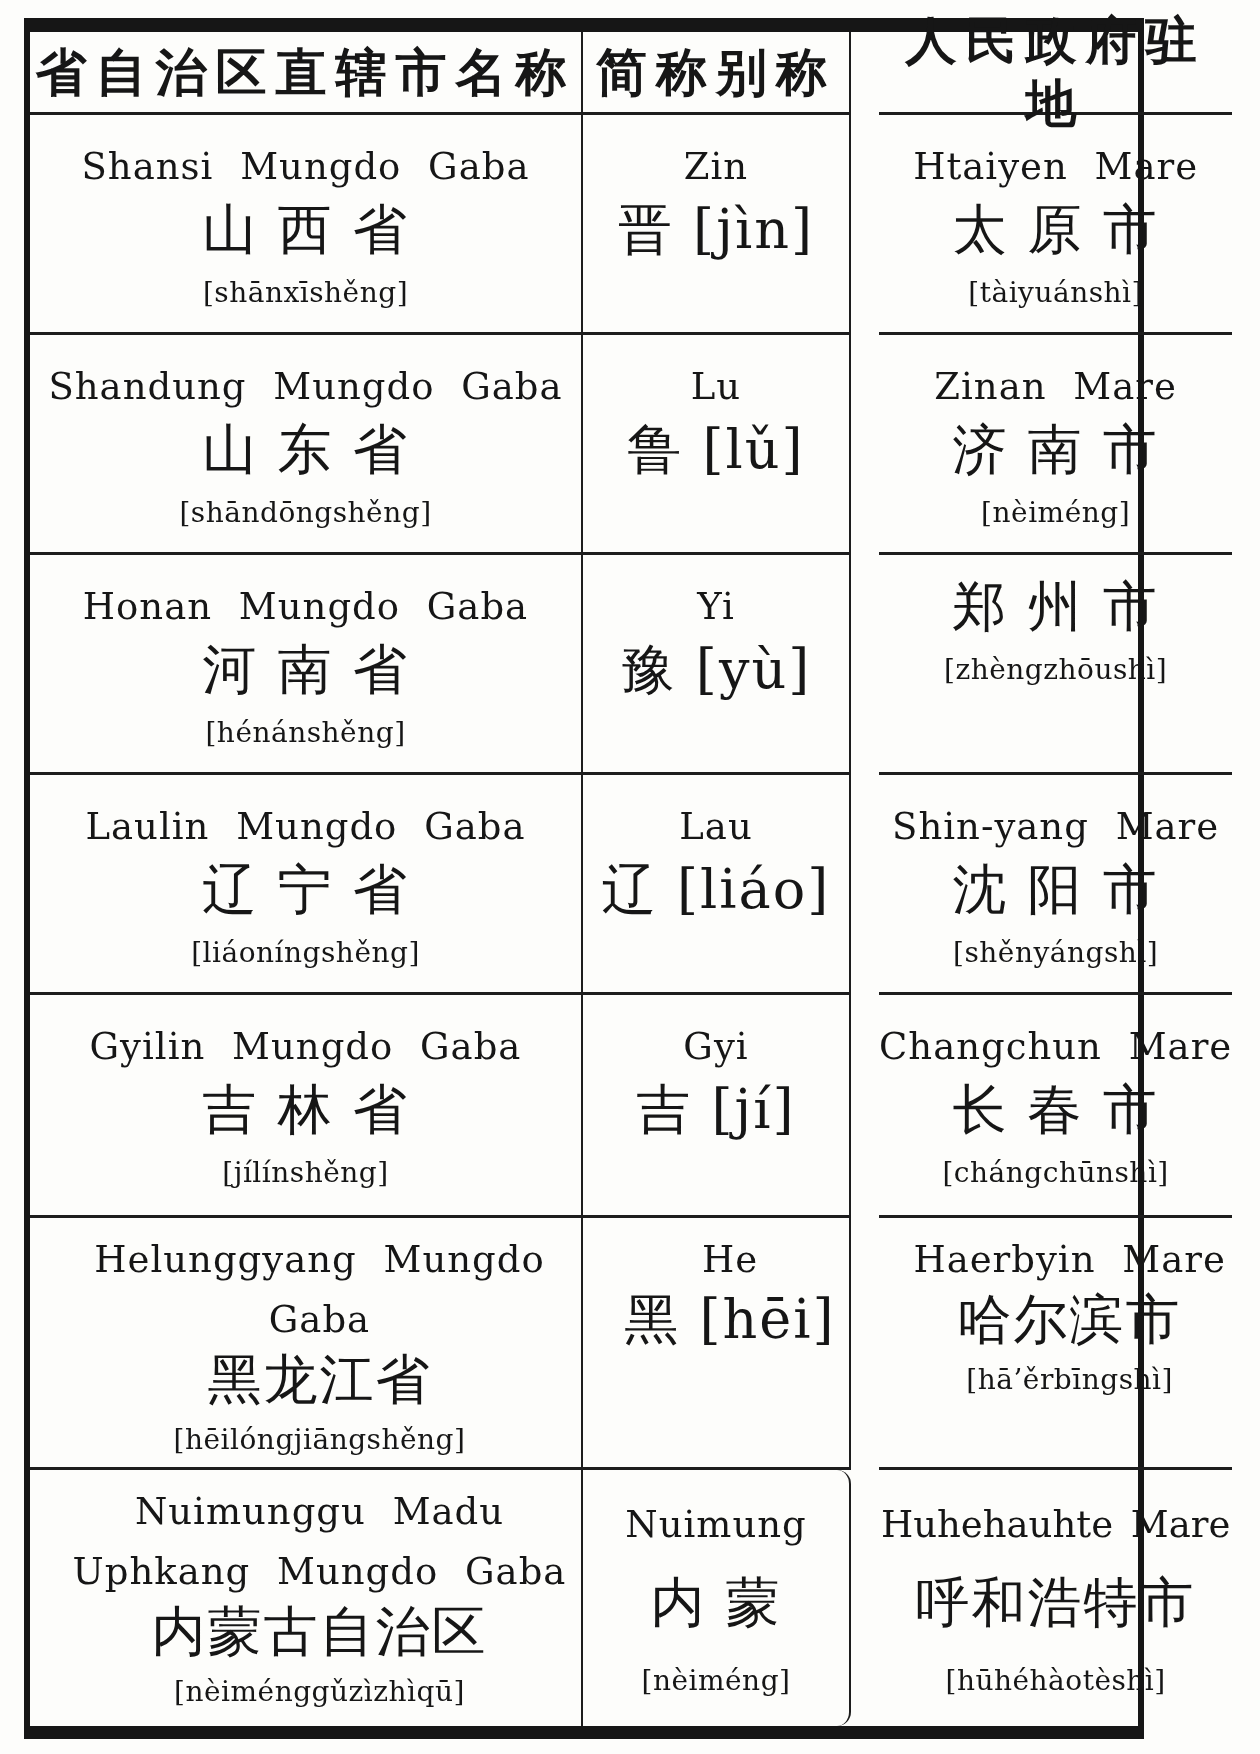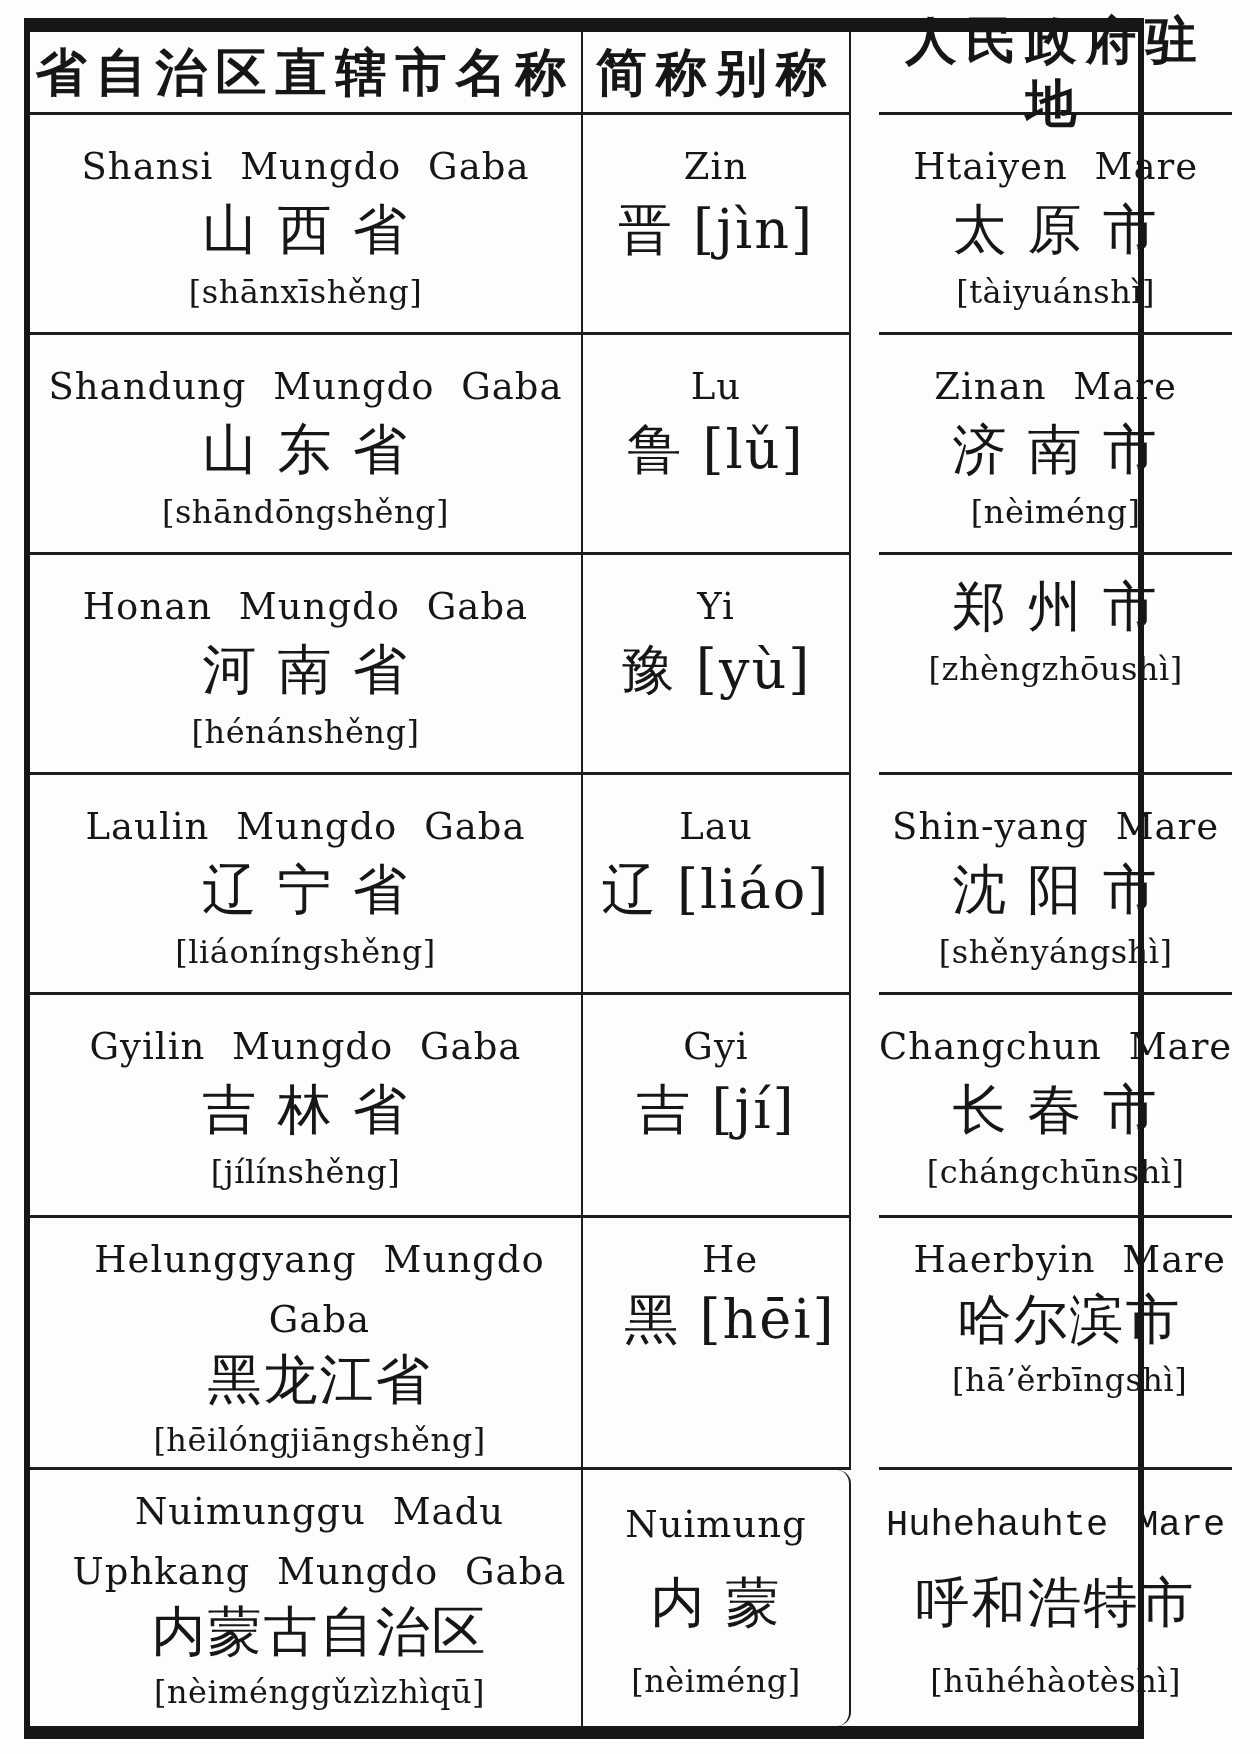--- a/index.html
+++ b/index.html
@@ -35,24 +35,24 @@
   .cell.colend { border-right:none;margin-left:28px; }
   .cell.rowend { border-bottom:none; }
   .cell div { white-space:nowrap; }
   .head {
     display:flex; align-items:center; justify-content:center;
     padding-top:0;
     font-size:51px; font-weight:600; letter-spacing:9px;
   }
   .latin { font-size:37px; letter-spacing:1px; word-spacing:14px; }
   .zh    { font-size:54px; letter-spacing:2px; }
-  .py    { font-size:32px; letter-spacing:0.5px; }
+  .py    { font-size:28px; letter-spacing:0.5px; }
   .tight { padding-top:12px; line-height:60px;padding-left:28px; }
   .spread{ padding-top:16px; line-height:78px;border-radius:14px; }
-  .wide  { letter-spacing:0; word-spacing:6px;font-family:Liberation Mono, monospace; }
+  .wide  { letter-spacing:0; word-spacing:6px; }
 </style>
 </head>
 <body>
 
 <div class="page">
   <div class="table">
 
     <div class="cell head">省自治区直辖市名称</div>
     <div class="cell head">简称别称</div>
     <div class="cell head colend">人民政府驻地</div>

